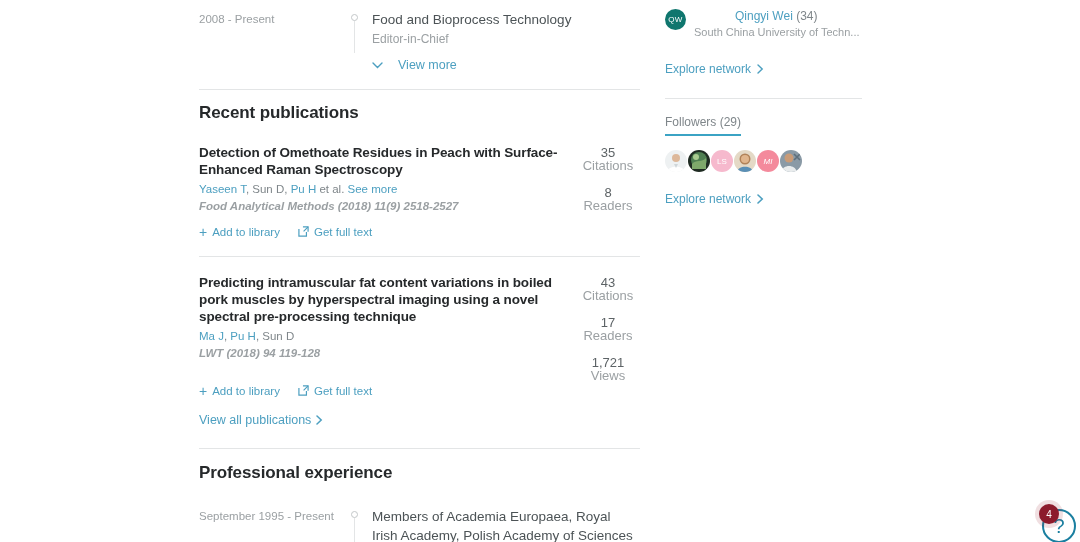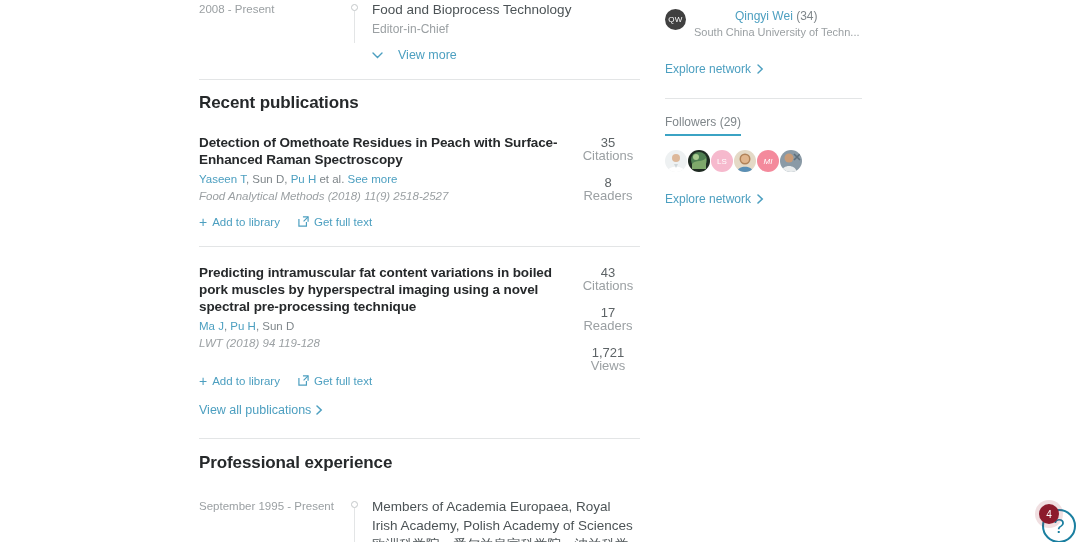--- a/index.html
+++ b/index.html
@@ -64,42 +64,42 @@
 
   
   .pub { display:flex; }
   .pub-left { flex:1 1 auto; padding-right:12px; }
   .pub-title {
     font-size:13.5px; font-weight:bold; color:#26292b;
     line-height:17px; letter-spacing:-0.1px; cursor:pointer;
   }
   .pub-authors { font-size:11.5px; color:#7f868a; margin-top:4px; line-height:15px; }
   .pub-authors .a-link { color:#4c9fc0; }
-  .pub-src { font-size:11.5px; color:#9ba0a3; font-style:italic; margin-top:2px; line-height:15px; }
+  .pub-src { font-size:11.5px; color:#9ba0a3; font-style:italic; margin-top:2px; line-height:15px;font-weight:bold; }
 
   .pub-actions { margin-top:12px; display:flex; gap:18px; align-items:center; }
   .act {
     font-size:11.5px; color:#4c9fc0; display:inline-flex; align-items:center; gap:5px; cursor:pointer;
   }
   .plus-ic { font-size:14px; line-height:10px; }
 
   .pub-stats {
     flex:0 0 64px; width:64px; text-align:center; padding-top:1px;
   }
   .stat { margin-bottom:10px; }
   .stat-n { font-size:13px; color:#5d6366; line-height:15px; }
   .stat-l { font-size:13px; color:#9ba0a3; line-height:12px; }
 
   .viewall { font-size:12.5px; color:#4c9fc0; display:inline-flex; align-items:center; gap:5px; cursor:pointer; }
 
   
   .person { display:flex; align-items:flex-start; gap:8px; }
   .avatar-init {
     width:21px; height:21px; border-radius:50%;
-    background:#404040; color:#ffffff; font-size:8px;
+    background:#0f766e; color:#ffffff; font-size:8px;
     display:flex; align-items:center; justify-content:center;
     flex:0 0 21px; letter-spacing:0.3px;
   }
   .person-name { font-size:12px; color:#4c9fc0; line-height:15px;margin-left:41px; }
   .person-count { color:#7f868a; }
   .person-aff { font-size:11px; color:#9ba0a3; line-height:15px; margin-top:1px; }
 
   .explore { font-size:12px; color:#4c9fc0; display:inline-flex; align-items:center; gap:6px; cursor:pointer; }
 
   .tabline { display:inline-block; }
@@ -131,21 +131,21 @@
     cursor:pointer;
   }
 </style>
 </head>
 <body>
 
 <div class="page">
 
   <div class="main-col">
 
-    <div style="">
+    <div style="padding-top:10px;">
       <div class="tl-row">
         <div class="tl-date">2008 - Present</div>
         <div class="tl-axis">
           <span class="tl-dot"></span>
           <span class="tl-line"></span>
         </div>
         <div class="tl-body">
           <div class="tl-head">Food and Bioprocess Technology</div>
           <div class="tl-sub">Editor-in-Chief</div>
         </div>

